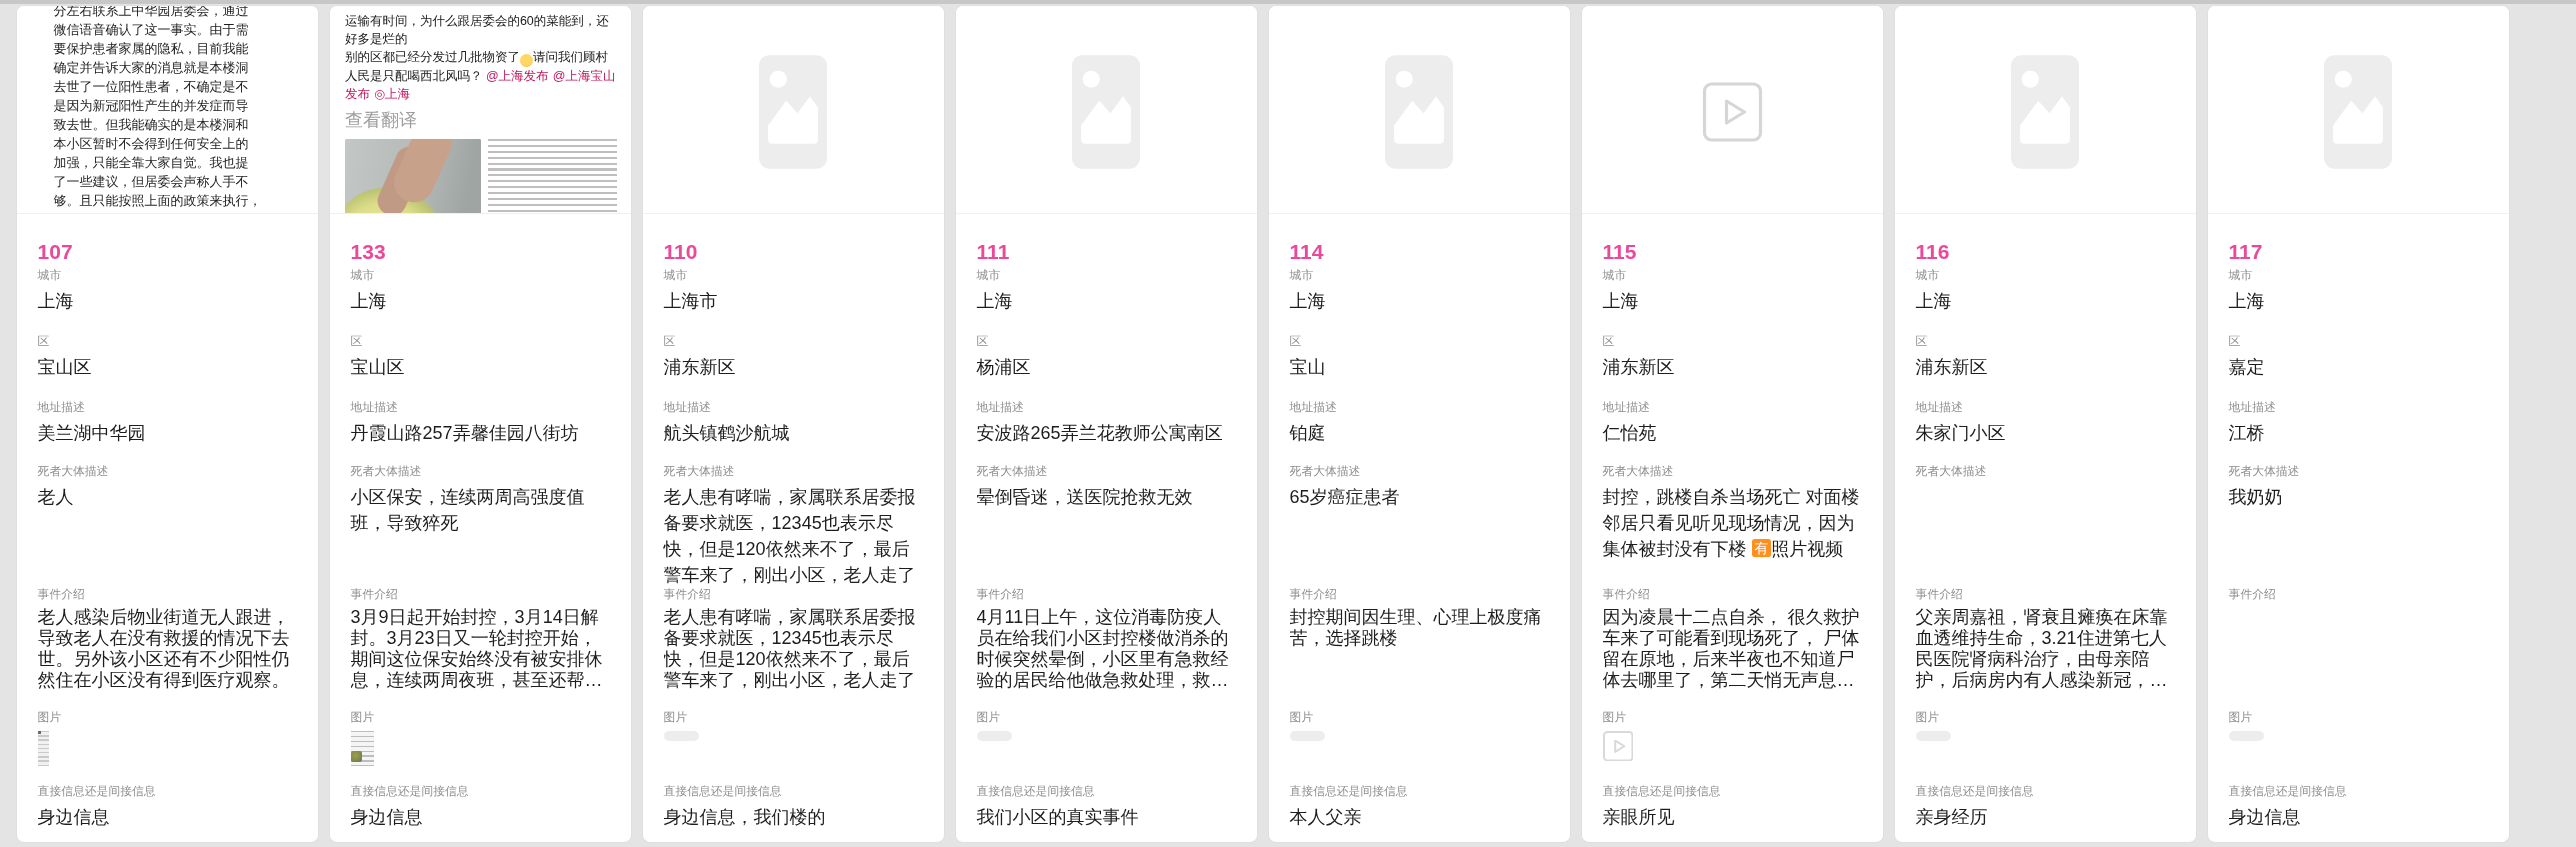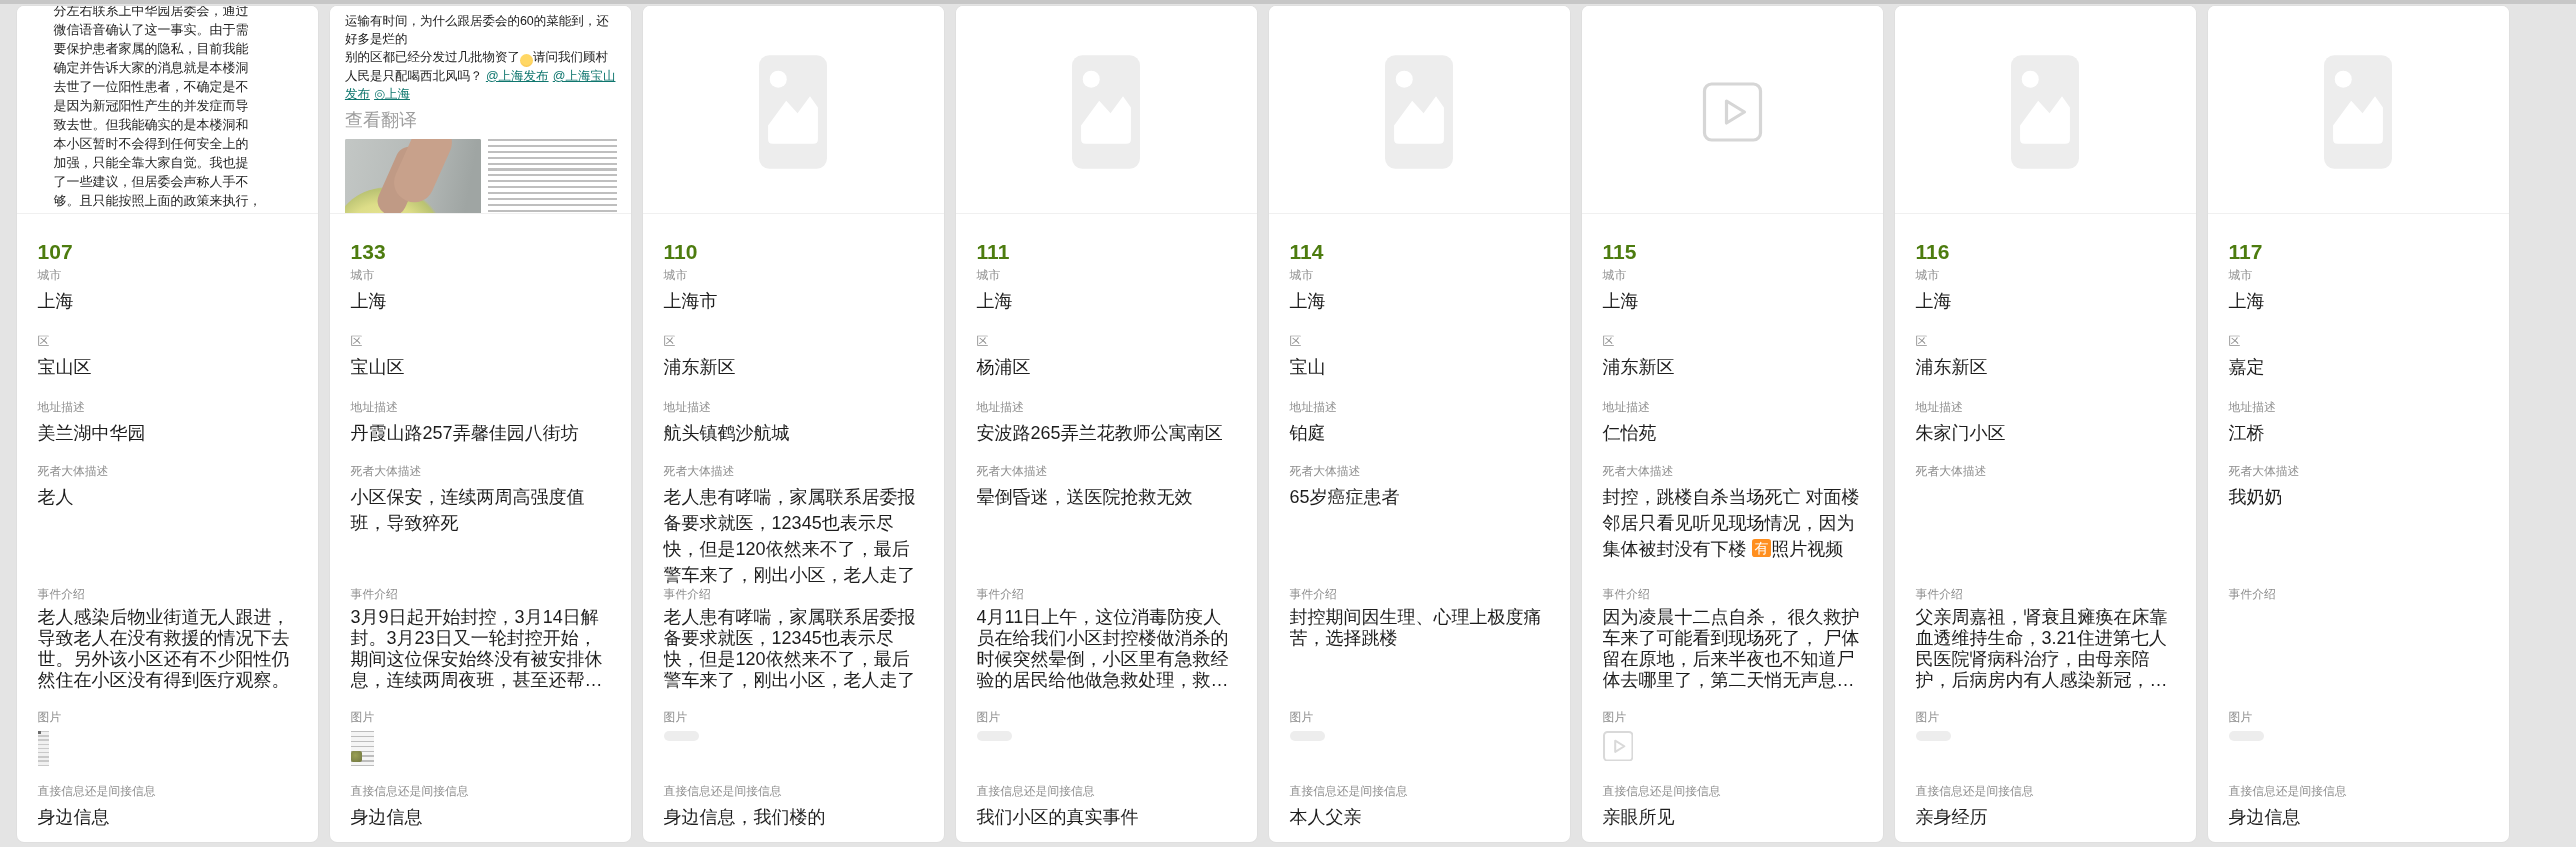--- a/index.html
+++ b/index.html
@@ -5,21 +5,21 @@
   * { margin:0; padding:0; box-sizing:border-box; }
   html,body { width:2576px; height:847px; }
   body { font-family:"Liberation Sans","DejaVu Sans",sans-serif; background:#e4e4e4; overflow:hidden; }
   .topbar { height:4.2px; background:#c7c7c7; }
   .cards { display:flex; gap:12px; padding:0 16.6px; margin-top:2px; }
   .card { width:301px; height:836px; background:#ffffff; border-radius:7px; overflow:hidden; flex:none;
           box-shadow:0 0 0 0.7px #dddddd; }
   .media { height:208px; border-bottom:0.7px solid #f0f0f0; position:relative; overflow:hidden; background:#fff; }
   .body { padding:0 21px; }
 
-  .rid { padding-top:21px; height:54px; font-size:21px; line-height:33px; font-weight:600; color:#4d7c0f; }
+  .rid { padding-top:21px; height:54px; font-size:21px; line-height:33px; font-weight:600; color:#ec4899; }
   .grp .lbl { font-size:11.8px; line-height:15.3px; color:#8e8e8e; margin-bottom:4.2px; }
   .grp .val { font-size:18px; line-height:26px; color:#1d1d1d; }
   .grp.g-city, .grp.g-district { height:66px; }
   .grp.g-addr { height:64px; }
   .grp.g-victim { height:123px; }
   .grp.g-event { height:123px; }
   .grp.g-event .val { line-height:21px; display:-webkit-box; -webkit-box-orient:vertical; -webkit-line-clamp:4; overflow:hidden; }
   .grp.g-image { height:74px; }
   .grp.g-direct { height:62px; }
 
@@ -29,21 +29,21 @@
   .m-post .post { display:block; }
   .m-image .ph-icon { display:block; }
   .m-video .play-icon { display:block; }
 
   .shot-text { position:absolute; left:37px; top:-4.9px; width:216px; font-size:13px; line-height:19px;
                color:#1e1e1e; white-space:pre-line; }
 
   .post { padding:5.5px 14px 0 15.3px; }
   .post-text { font-size:12.5px; line-height:18px; color:#1a1a1a; }
   .post-main { white-space:pre-line; }
-  .link { color:#0f766e; margin-right:4.2px;text-decoration:underline; }
+  .link { color:#be185d; margin-right:4.2px; }
   .emoji { display:inline-block; width:13px; height:13px; border-radius:50%; vertical-align:-2.1px;
            background:radial-gradient(circle at 50% 38%, #ffd764 55%, #f0b03c); font-size:0; }
   .emoji:empty, .badge:empty { display:none; }
   .see-trans { margin-top:5.5px; font-size:18px; color:#9e9e9e;font-family:Liberation Serif, serif; }
   .photo-row { margin-top:7px; display:flex; }
   .photo { width:136px; height:118px; border-radius:1.4px; position:relative; overflow:hidden;
            background:linear-gradient(100deg,#c3c7c5 0%,#b3b8b6 55%,#9fa5a3 85%);}
   .photo::before { content:""; position:absolute; left:-8.3px; bottom:-12.5px; width:104px; height:83px; border-radius:50%;
            background:radial-gradient(ellipse at 45% 55%, #efe99c 0%, #dddd88 45%, #b9c272 68%, rgba(170,180,120,0) 72%); }
   .photo::after { content:""; position:absolute; top:-18px; left:58px; width:40px; height:83px; border-radius:19.4px;

